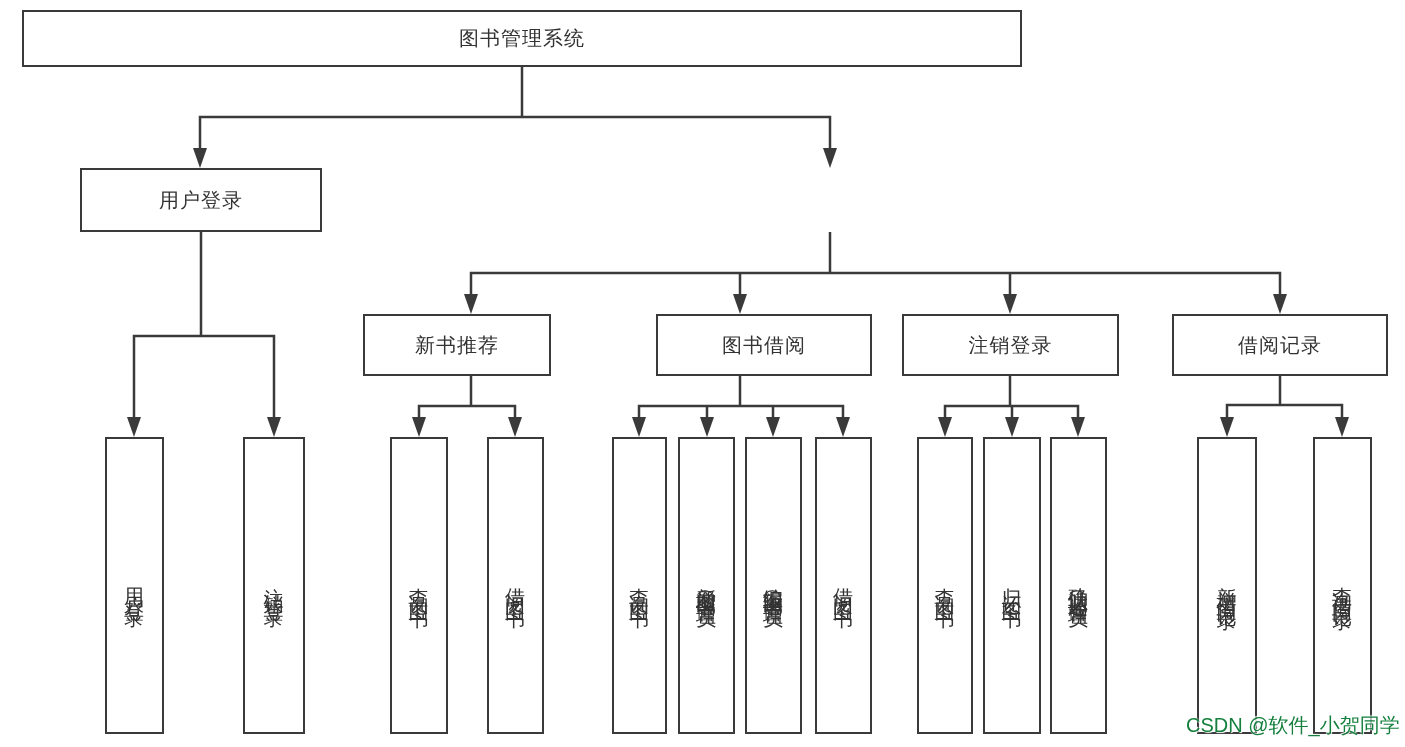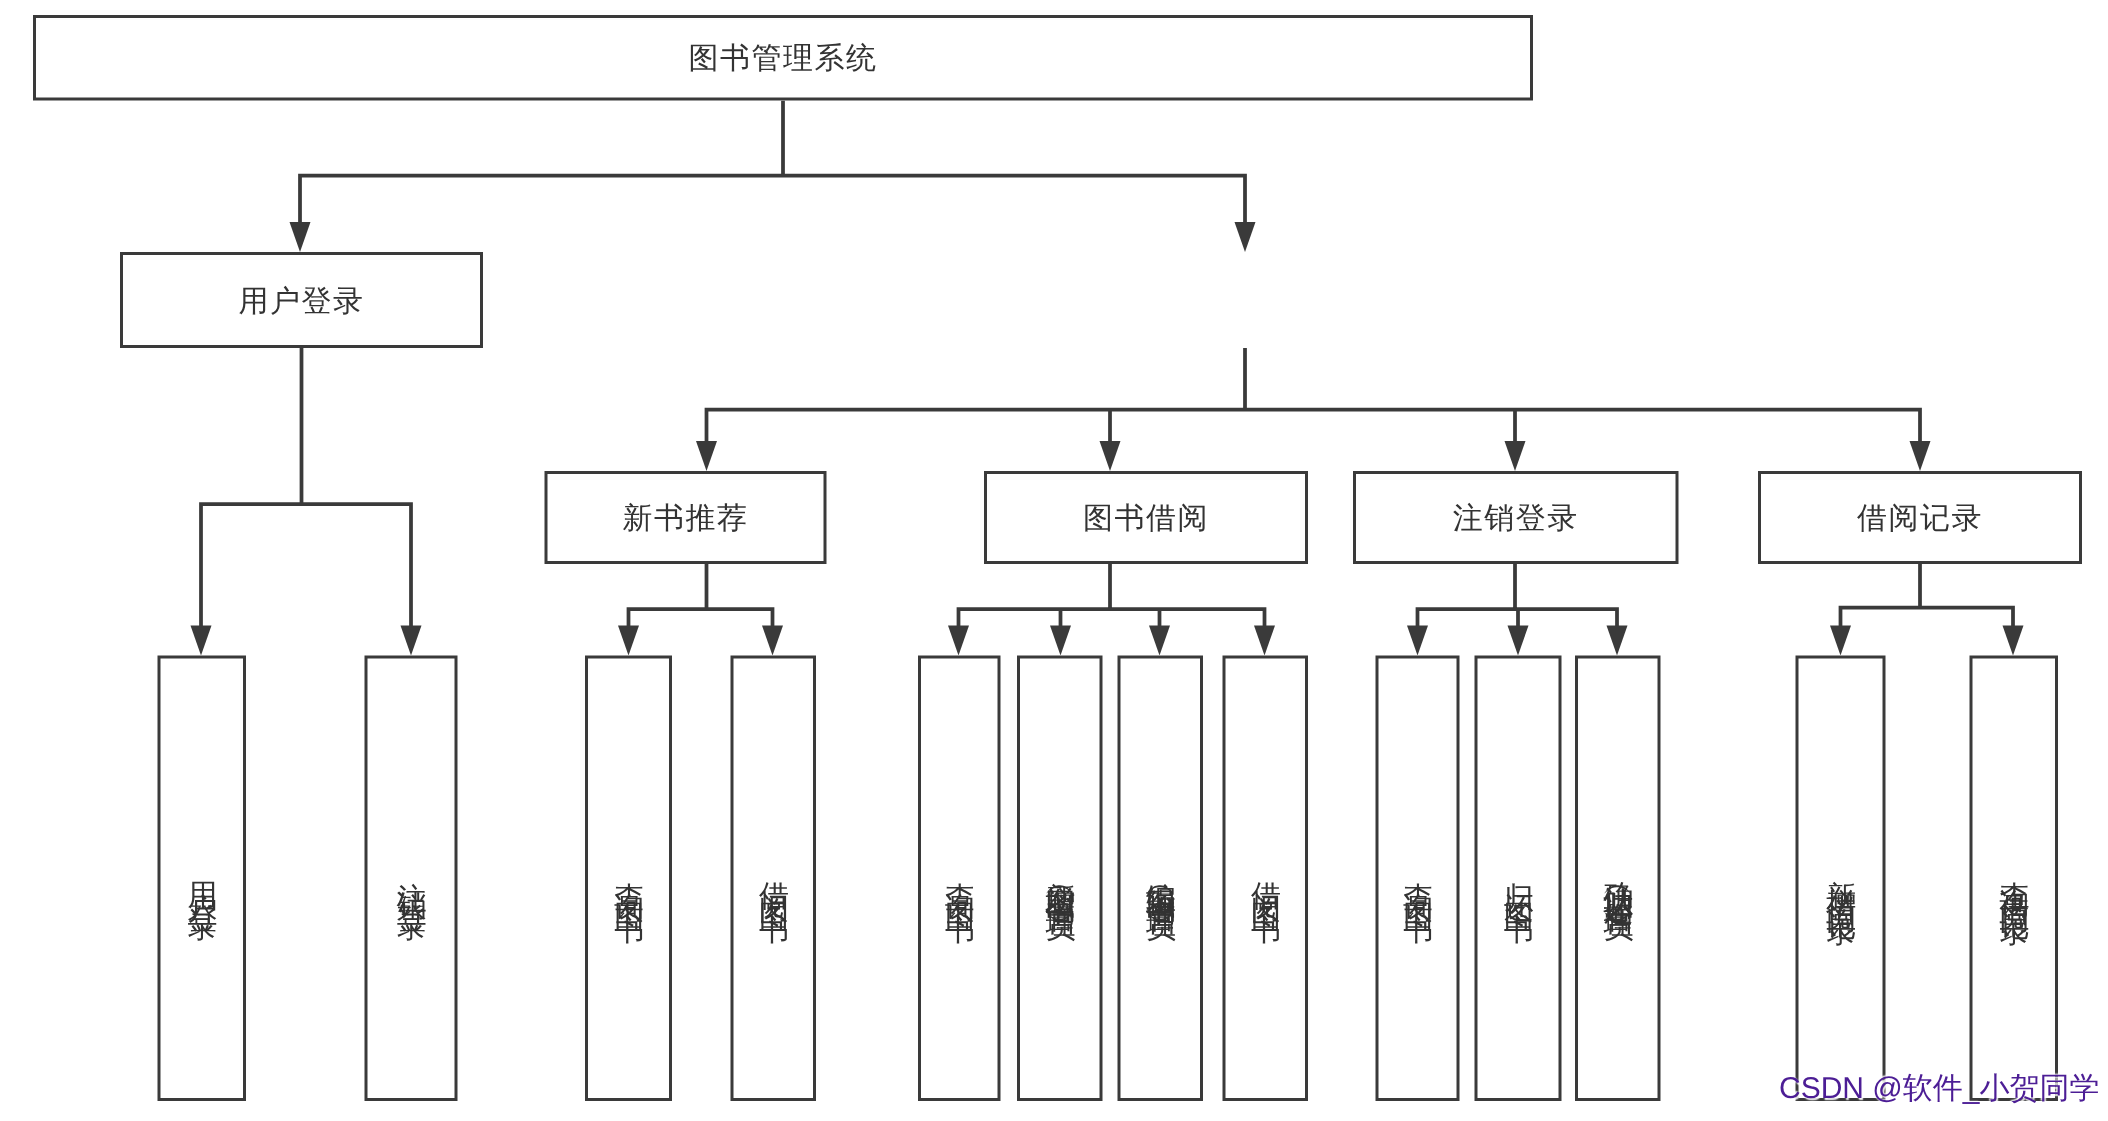--- a/index.html
+++ b/index.html
@@ -14,21 +14,21 @@
     position:absolute;background:#ffffff;border:2.5px solid #3a3a3a;box-sizing:border-box;
     display:flex;align-items:center;justify-content:center;z-index:2;
   }
   .hlabel{font-size:20px;letter-spacing:1px;white-space:nowrap;}
   .vlabel{
     writing-mode:vertical-rl;text-orientation:mixed;
     font-size:20px;letter-spacing:7px;line-height:1;white-space:nowrap;
   }
   .watermark{
     position:absolute;left:1186px;top:712px;z-index:3;
-    font-size:20px;color:#4c1d95;white-space:nowrap;
+    font-size:20px;color:#15803d;white-space:nowrap;
     text-shadow:1px 1px 1px #ffffff,-1px -1px 1px #ffffff;
   }
 </style>
 </head>
 <body>
 
 <div class="stage">
 
   <svg class="edges" width="1405" height="747" viewBox="0 0 1405 747">
     <g>

